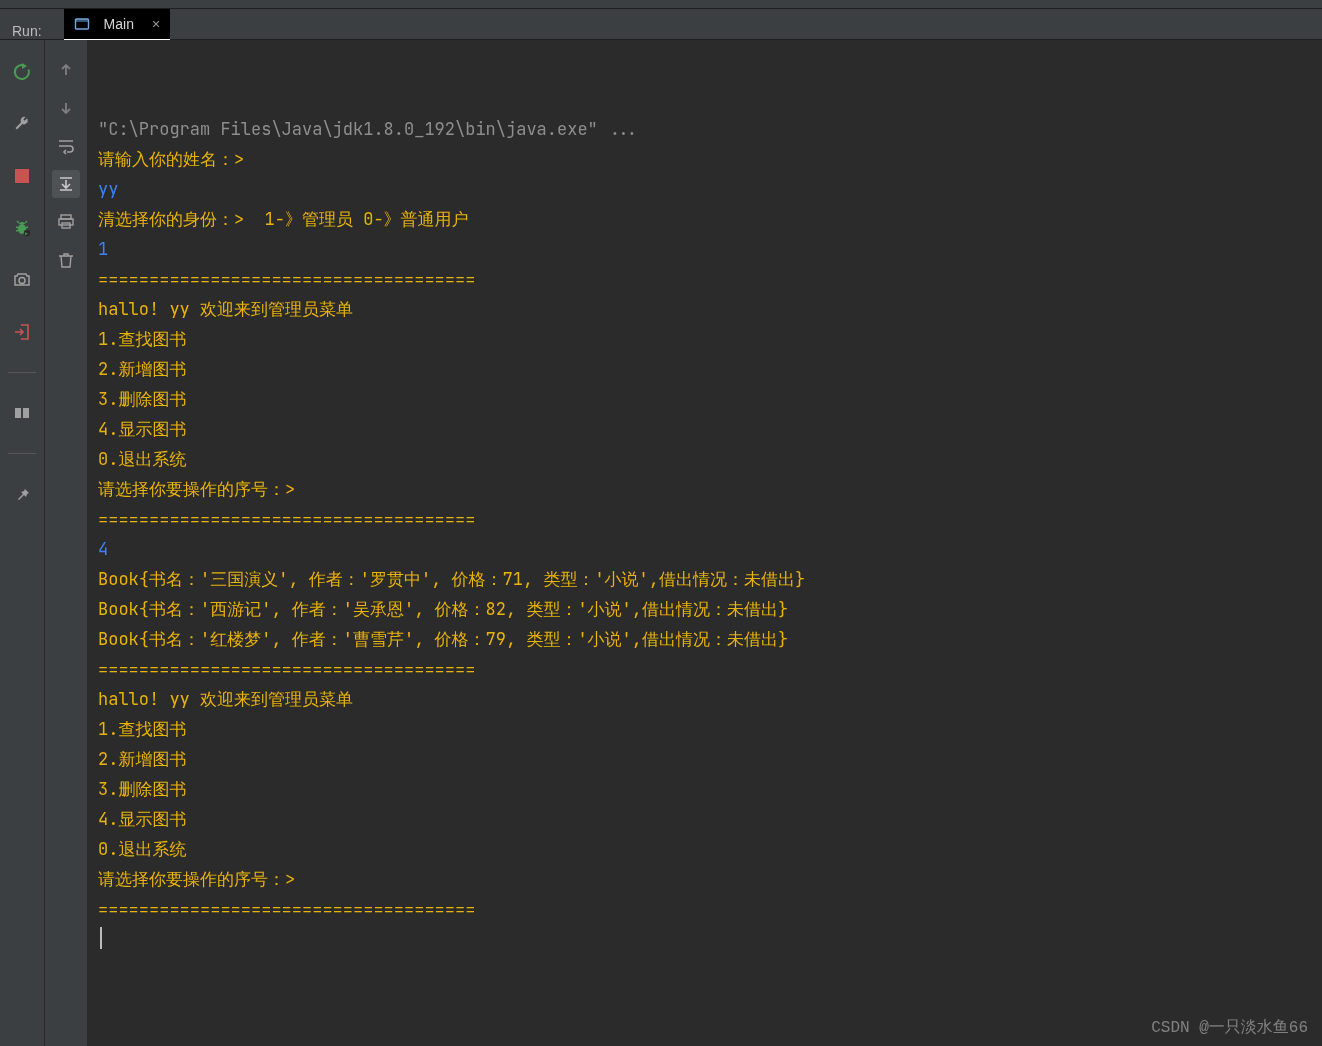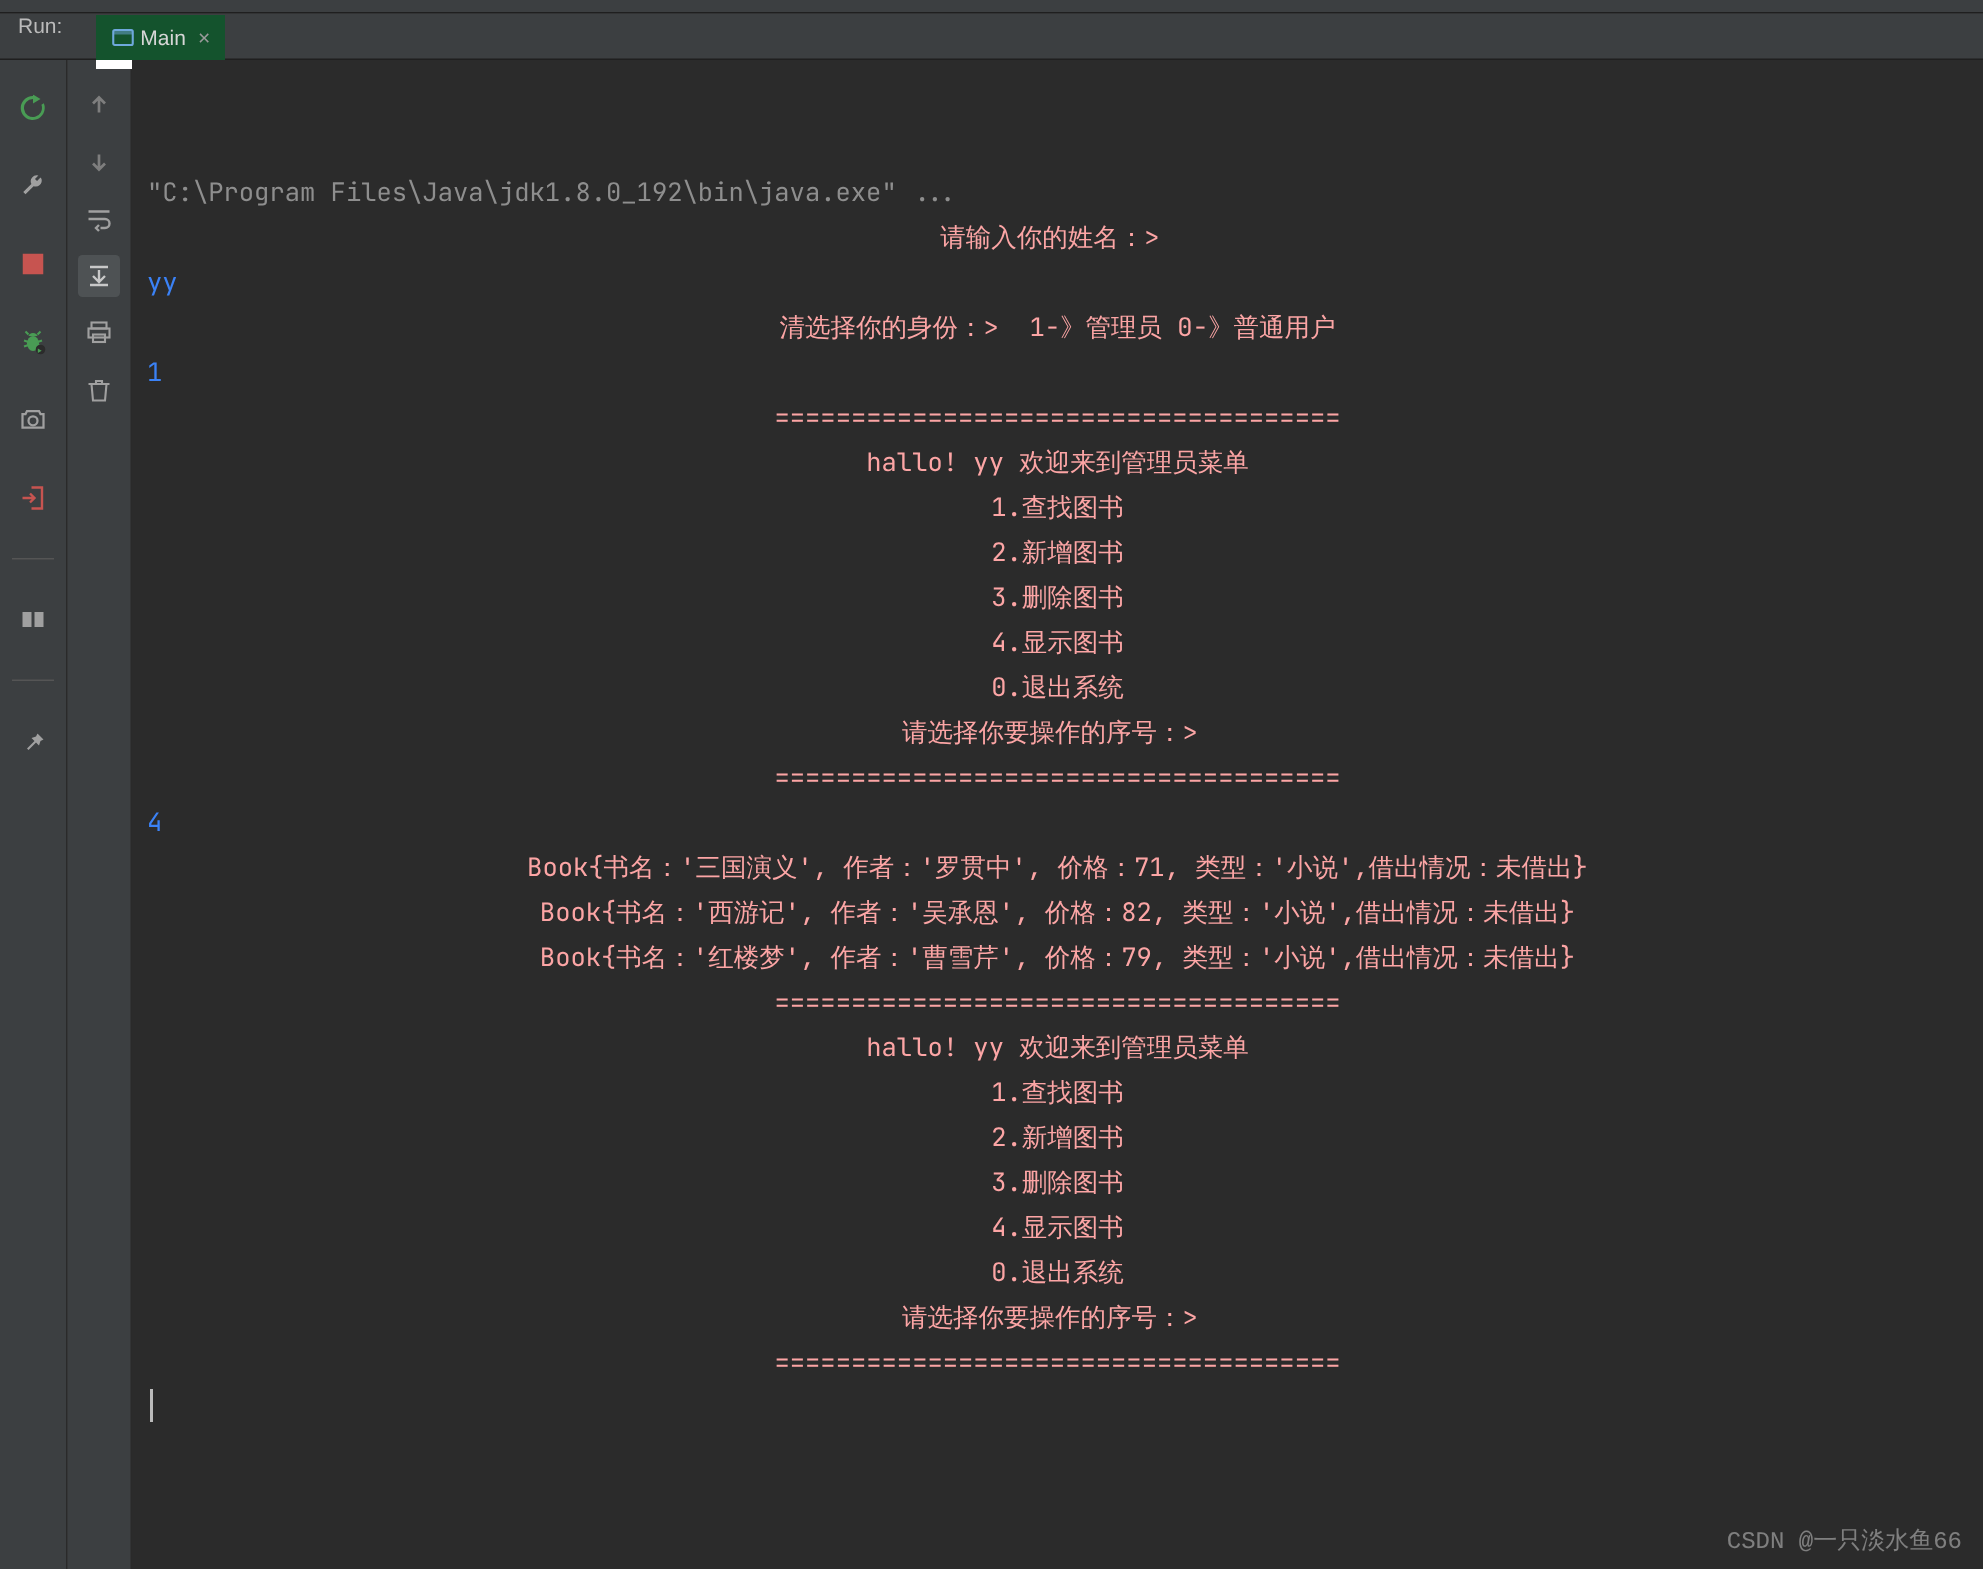--- a/index.html
+++ b/index.html
@@ -14,39 +14,39 @@
   }
   .top-strip {
     height: 8px;
     background: #3c3f41;
     border-bottom: 1px solid #1f1f1f;
   }
   .tab-row {
     height: 30px;
     background: #3c3f41;
     display: flex;
-    align-items: flex-start;
+    align-items: flex-end;
     font-size: 14px;
     border-bottom: 1px solid #1f1f1f;
   }
   .run-label {
     padding: 0 22px 0 12px;
     color: #bbbbbb;
     font-size: 14px;
   }
   .tab {
     display: flex;
     align-items: center;
     height: 30px;
     padding: 0 10px;
-    background: #14532d;
-    border-bottom: 6px solid #ffffff;
+    background: #000000;
+    border-bottom: 1px solid #ffffff;
     position: relative;
     top: 1px;
-    gap: 4px;
+    gap: 14px;
   }
   .tab .file-icon svg { display:block; }
   .tab-label { color: #d6d6d6; font-size: 14px; }
   .tab-close {
     color: #9a9a9a;
     font-size: 14px;
     padding-left: 4px;
   }
   .body-row {
     display: flex;
@@ -96,21 +96,21 @@
     font-size: 17px;
     line-height: 30px;
     white-space: pre;
     color: #b9bdc0;
     position: relative;
     overflow: hidden;
   }
   .c-line { white-space: pre; }
   .c-cmd  { color: #8e8e8e; }
   .c-in   { color: #3b82f6; }
-  .c-out  { color: #fca5a5; text-align: center; }
+  .c-out  { color: #eab308; }
   .caret {
     display:inline-block;
     width:2px; height:22px;
     background:#bbbbbb;
     vertical-align:-4px;
     margin-left:2px;
     animation: blink 1s steps(1) infinite;
   }
   @keyframes blink { 50% { opacity:0 } }
   .watermark {

